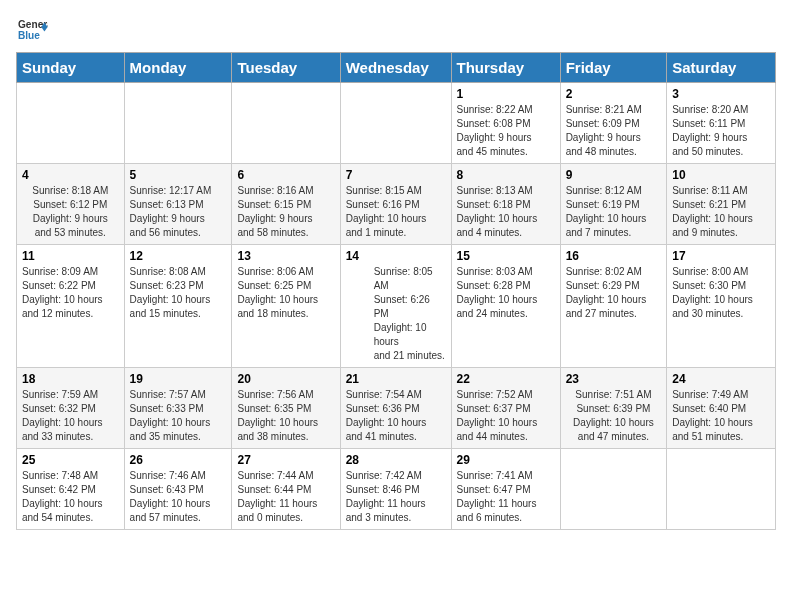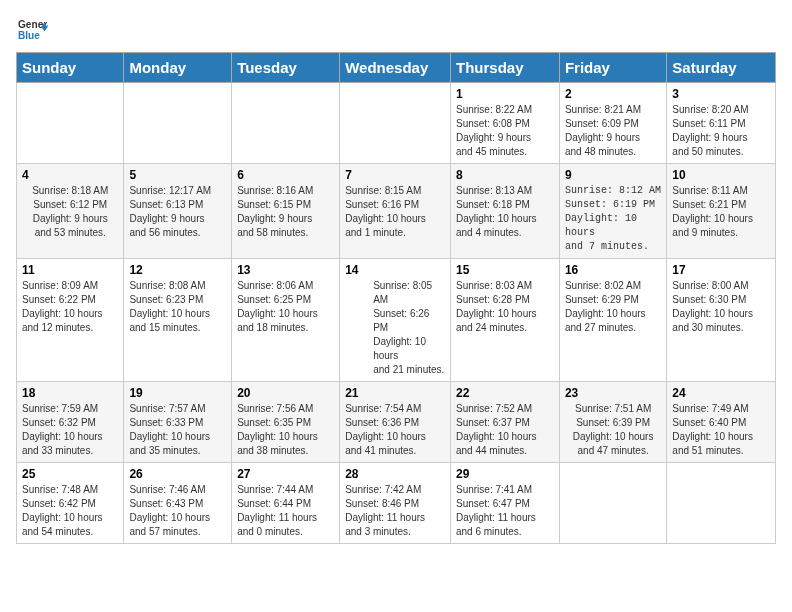--- a/index.html
+++ b/index.html
@@ -160,21 +160,21 @@
         </td>
         <td>
           <span class="day-number">8</span>
           <div class="day-info" style="white-space: pre-line;">Sunrise: 8:13 AM
 Sunset: 6:18 PM
 Daylight: 10 hours
 and 4 minutes.</div>
         </td>
         <td>
           <span class="day-number">9</span>
-          <div class="day-info" style="white-space: pre-line; font-family: Liberation Mono, monospace;">Sunrise: 8:12 AM
+          <div class="day-info" style="white-space: pre-line;">Sunrise: 8:12 AM
 Sunset: 6:19 PM
 Daylight: 10 hours
 and 7 minutes.</div>
         </td>
         <td>
           <span class="day-number">10</span>
           <div class="day-info" style="white-space: pre-line;">Sunrise: 8:11 AM
 Sunset: 6:21 PM
 Daylight: 10 hours
 and 9 minutes.</div>

